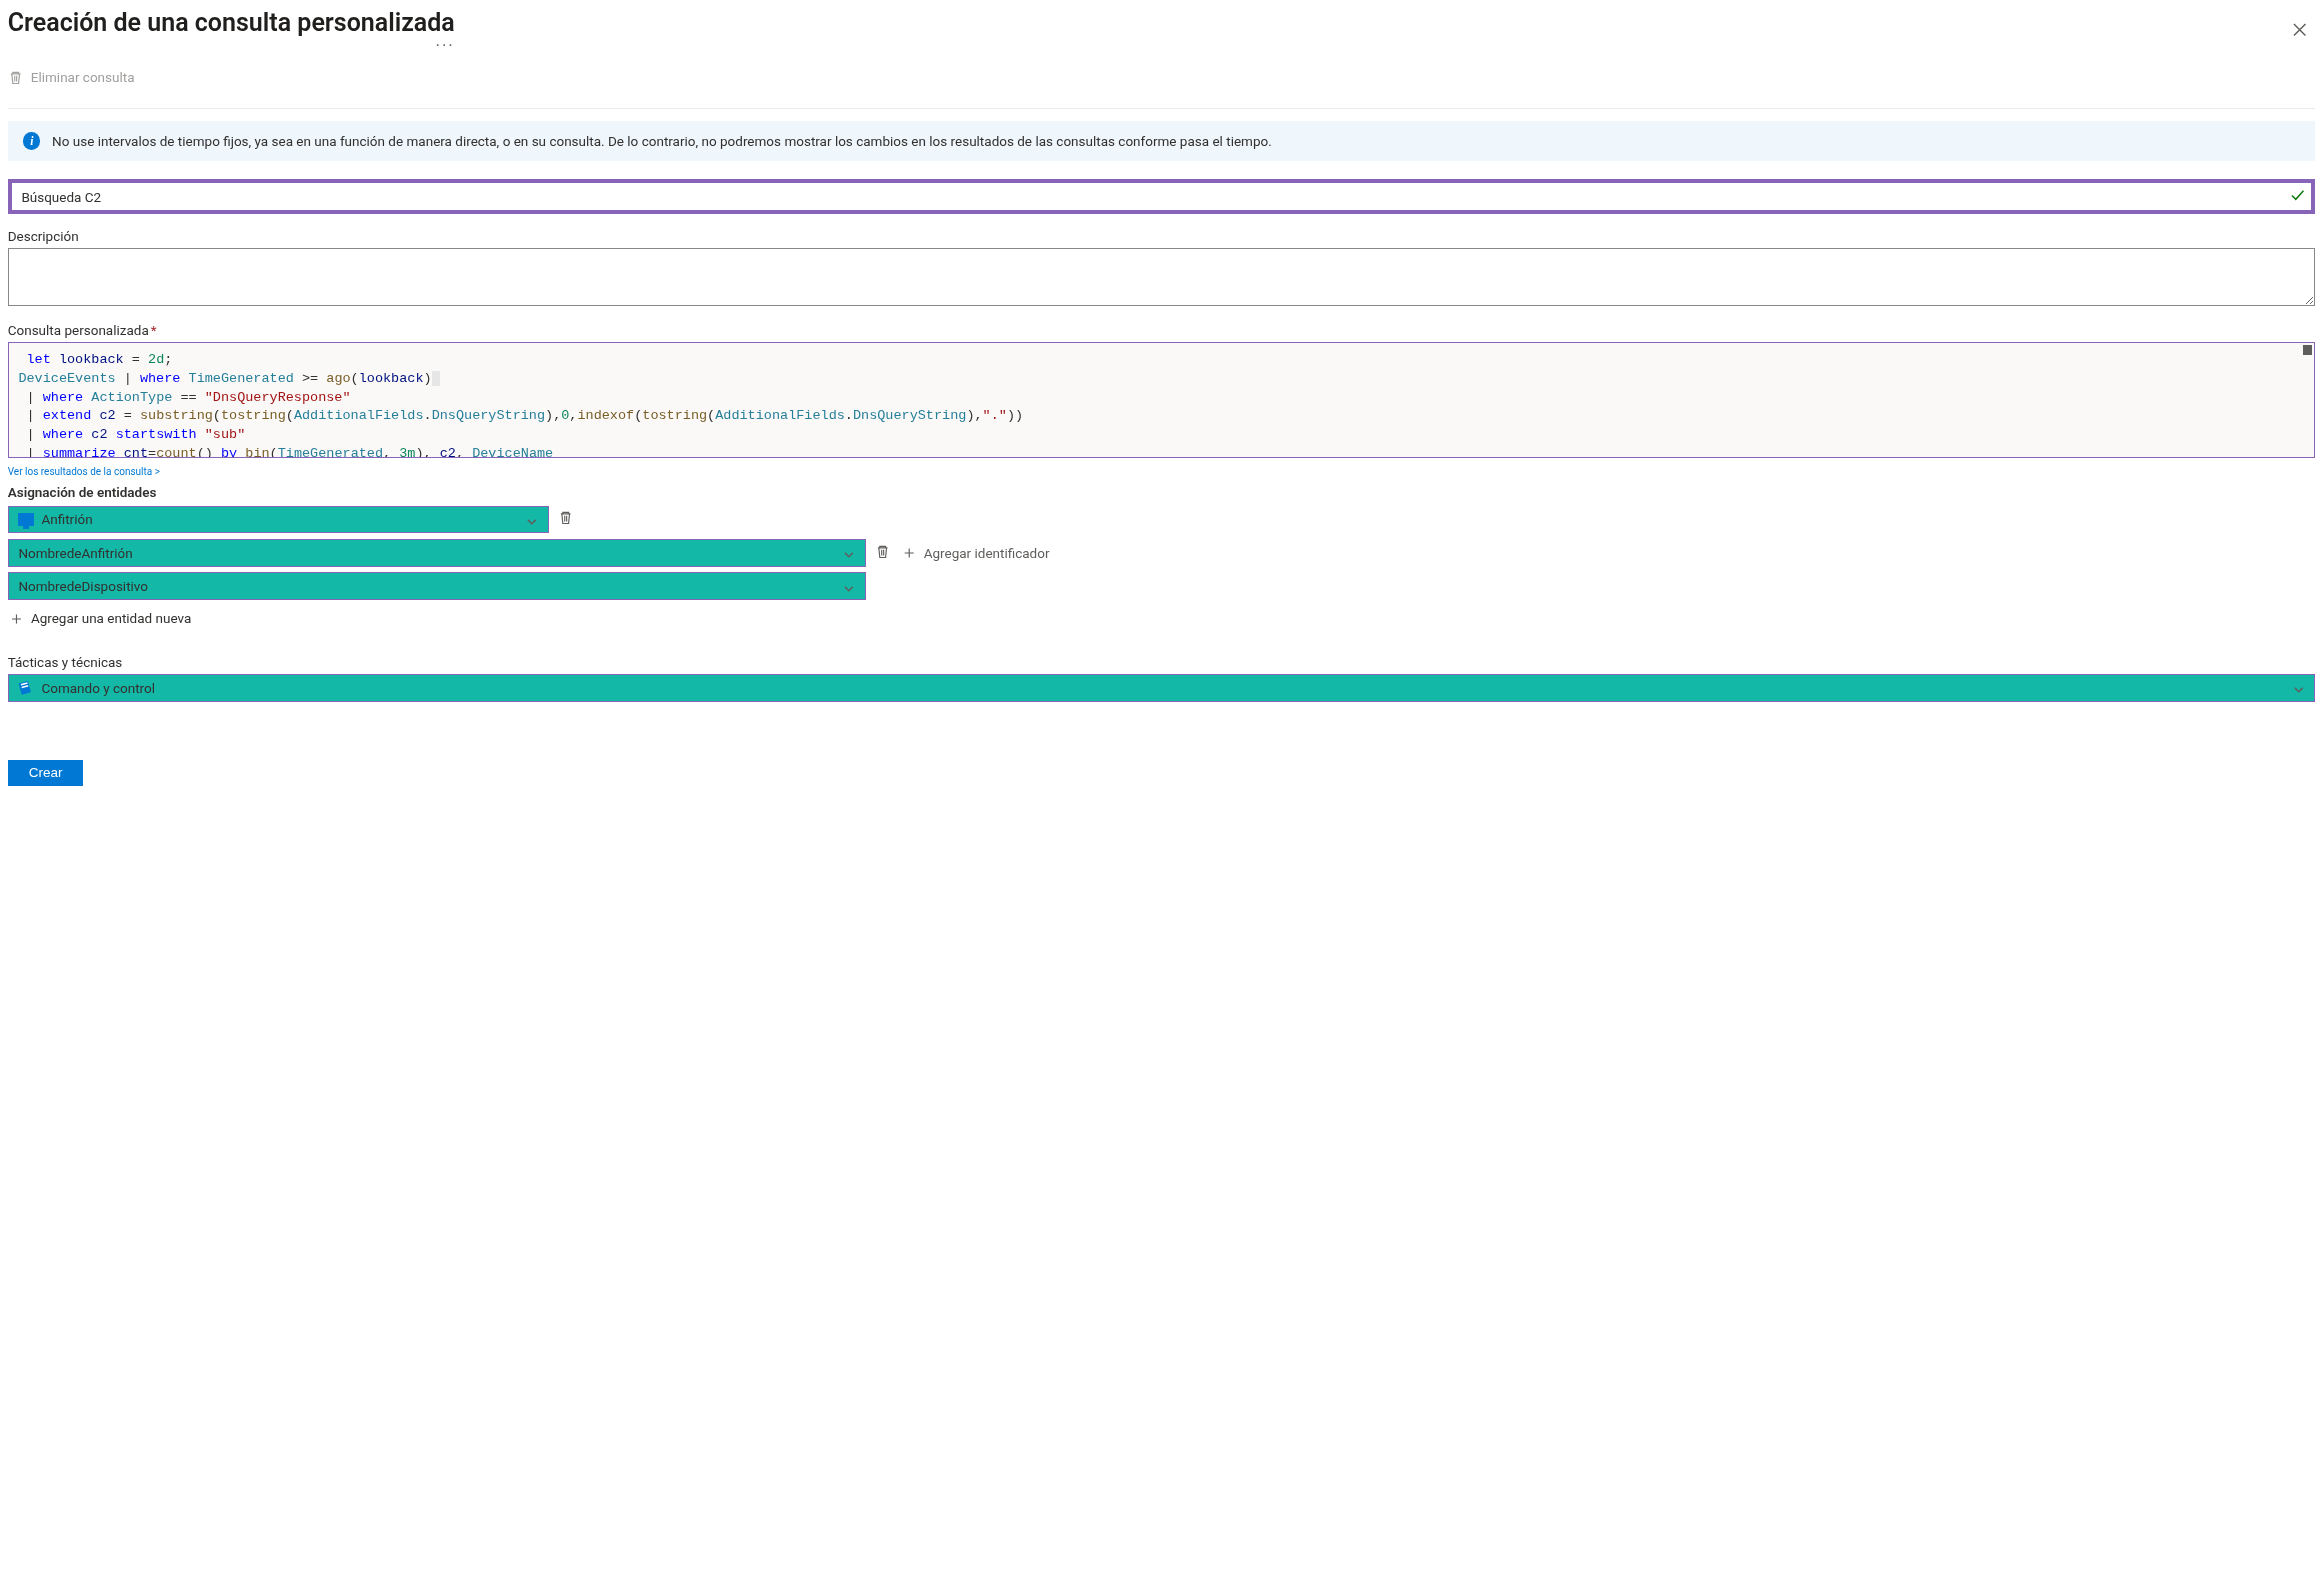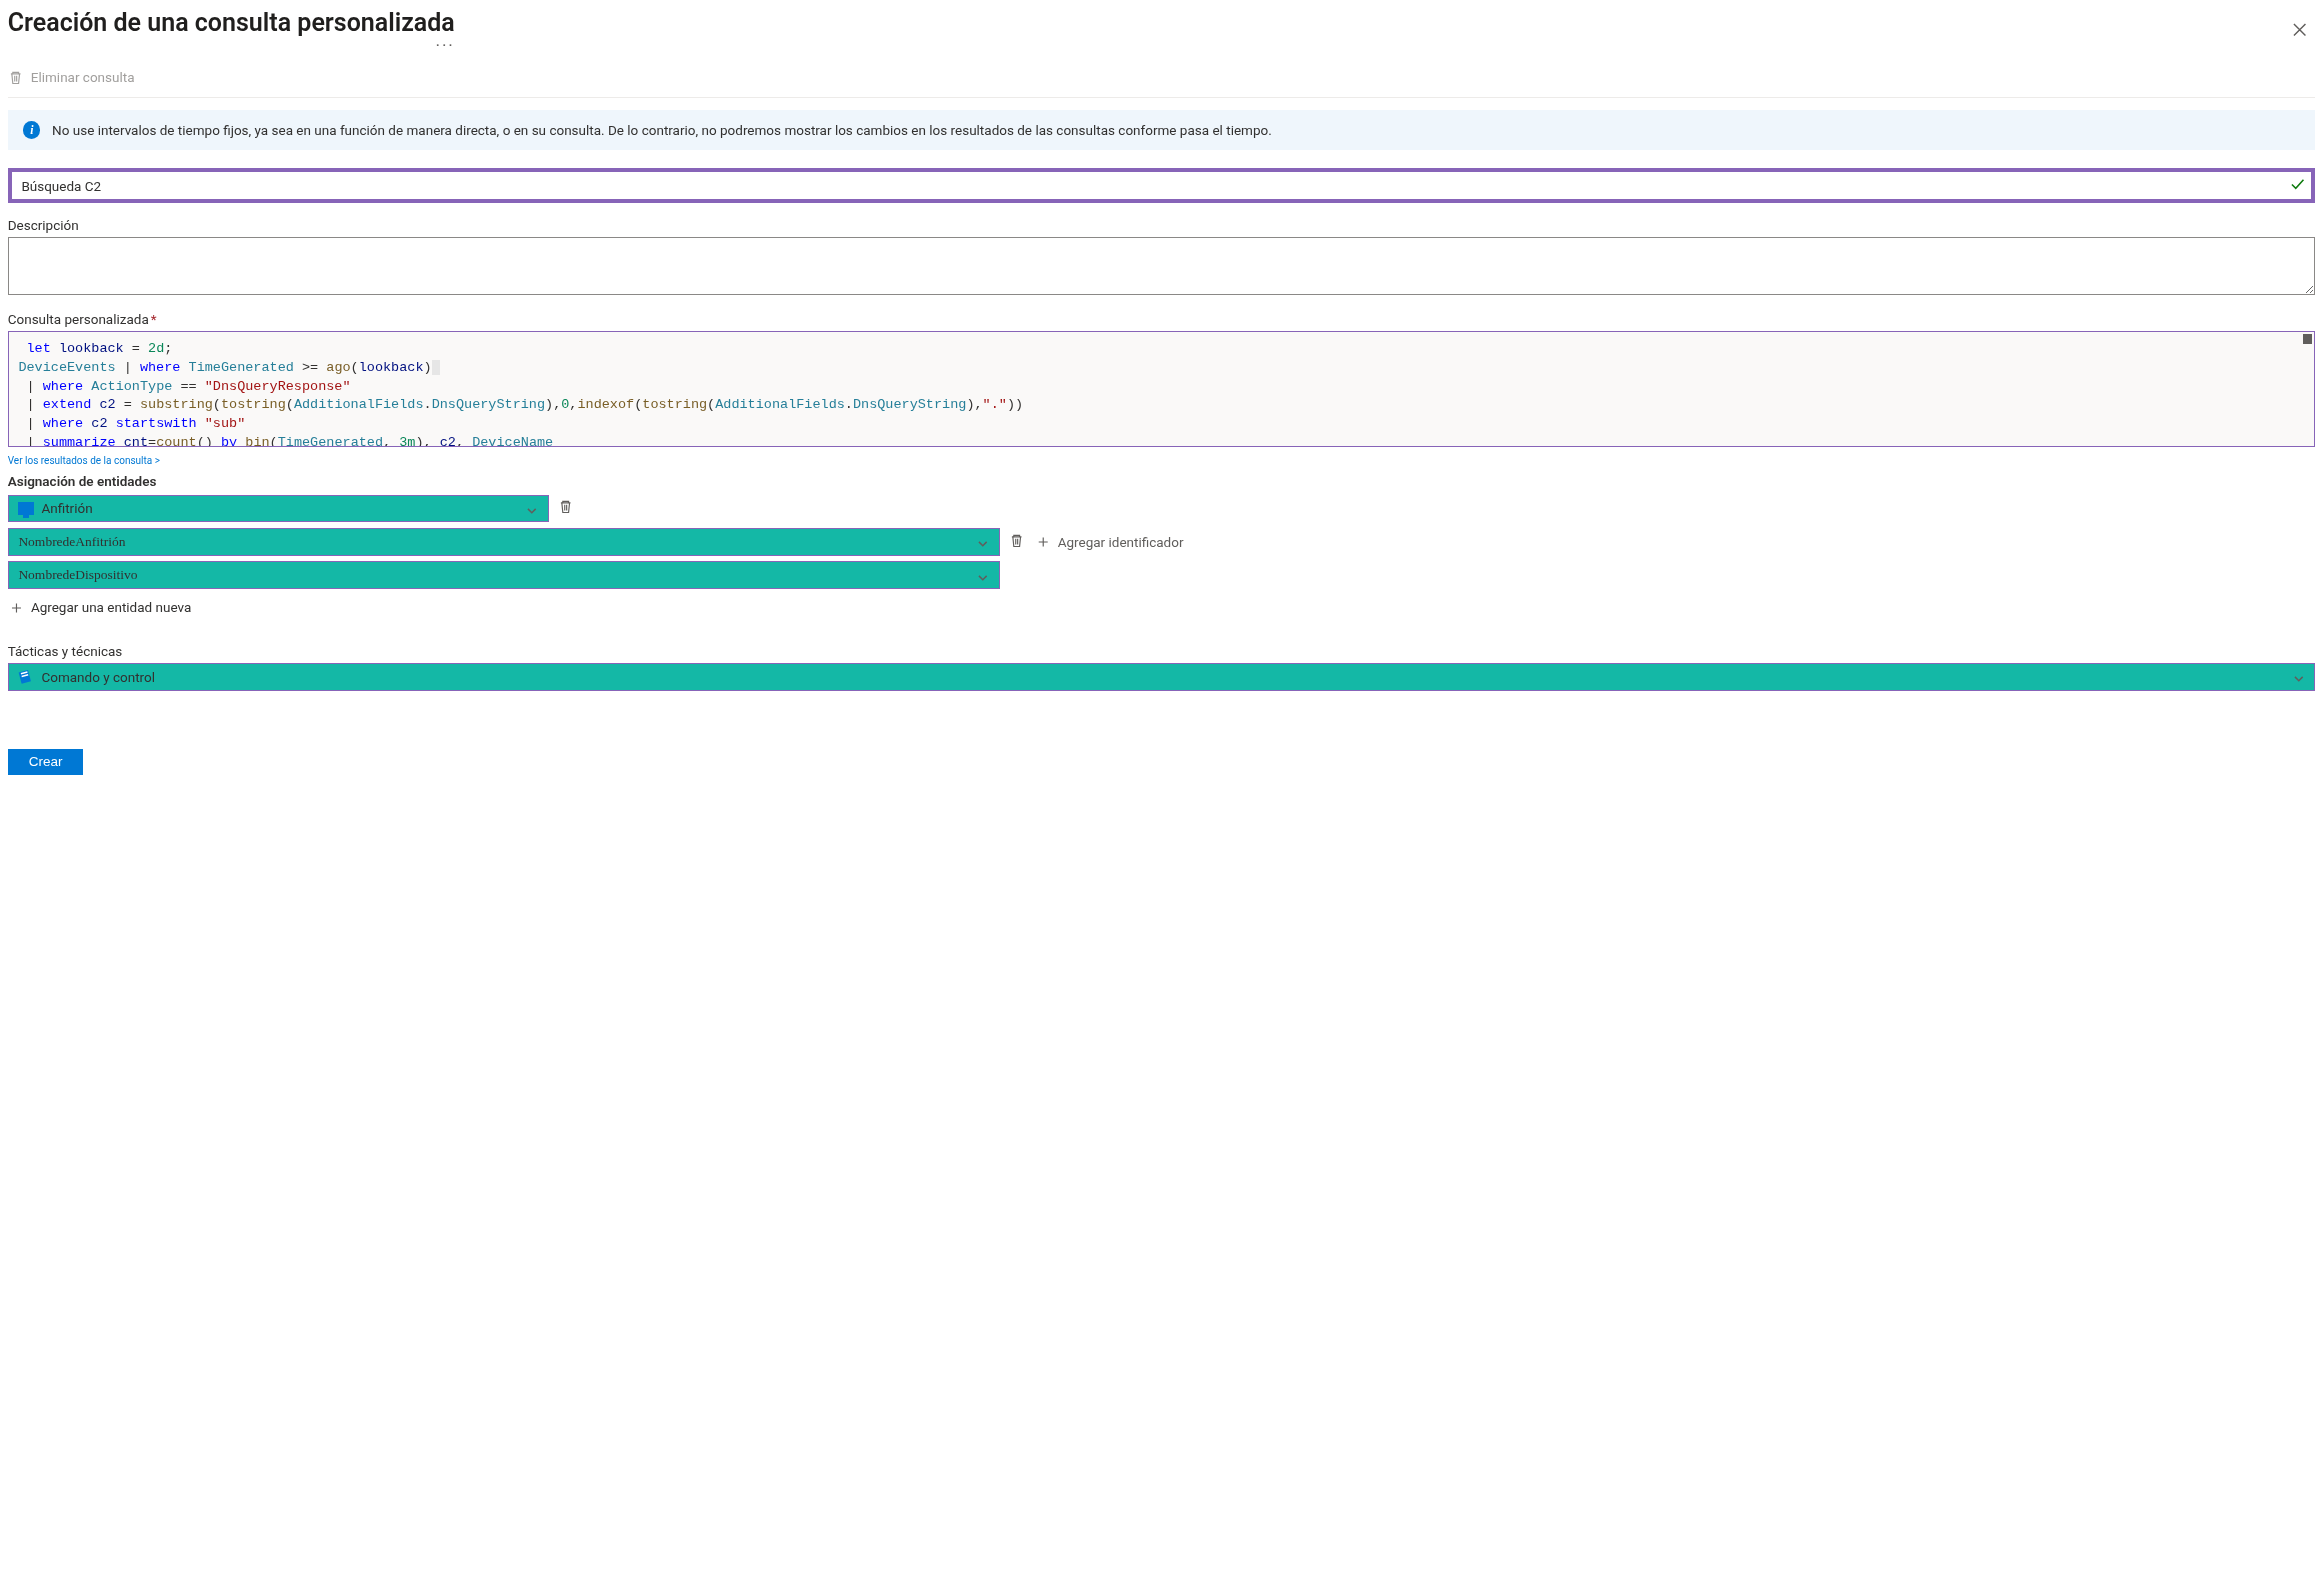--- a/index.html
+++ b/index.html
@@ -31,21 +31,21 @@
     line-height: 1;
   }
   .close-btn {
     font-size: 17.4px;
     color: #605e5c;
     cursor: pointer;
     padding: 3.9px 7.7px;
   }
   .toolbar {
     border-bottom: 1px solid #edebe9;
-    padding-bottom: 9px;
+    padding-bottom: 20px;
     margin-bottom: 11.6px;
   }
   .delete-link {
     display: inline-flex;
     align-items: center;
     color: #a19f9d;
     cursor: default;
   }
   .delete-link svg { margin-right: 7.7px; }
   .info-banner {
@@ -154,21 +154,21 @@
   .select-box {
     border: 1px solid #8764b8;
     padding: 4.8px 9.7px;
     display: flex;
     align-items: flex-end;
     justify-content: space-between;
     cursor: pointer;
     background: #14b8a6;
   }
   .select-box.w-560 { width: 541px; }
-  .select-box.w-1100 { width: 992px; font-family: Liberation Serif, serif; }
+  .select-box.w-1100 { width: 858px; }
   .select-box.w-full { width: 100%; }
   .select-left { display: flex; align-items: center; gap: 7.7px; }
   .icon-host {
     width: 15.4px; height: 13.5px;
     background: #0078d4;
     position: relative;
   }
   .icon-host::after {
     content: "";
     position: absolute;

